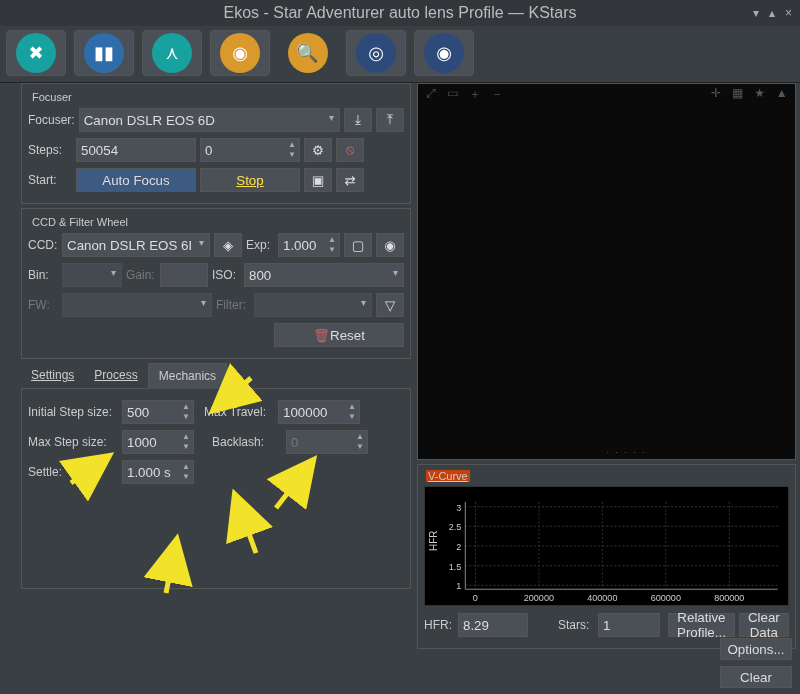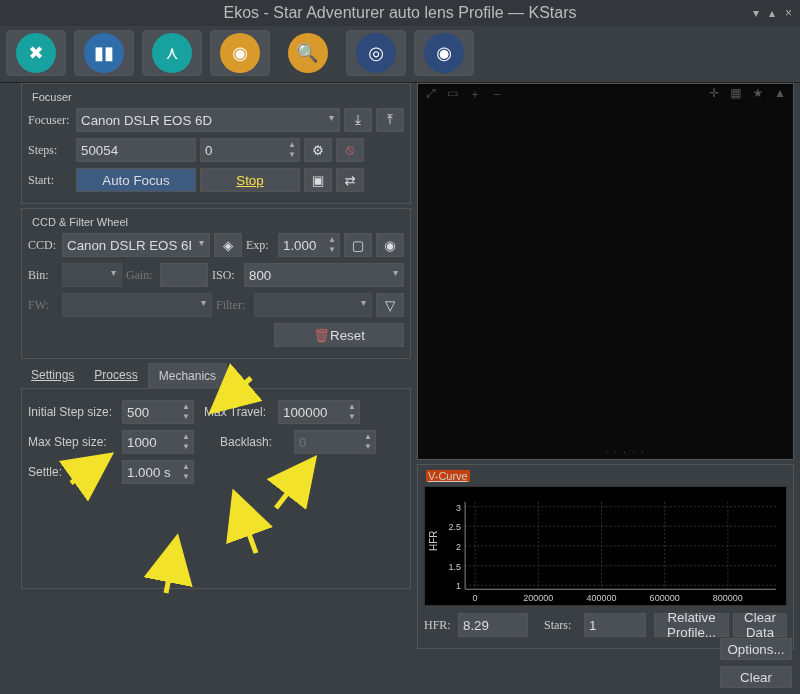--- a/index.html
+++ b/index.html
@@ -23,21 +23,21 @@
 
 
 .main { display: flex; gap: 6px; padding: 0 6px 0 21px; height: calc(100% - 26px - 56px - 46px); }
 .leftcol { width: 390px; display: flex; flex-direction: column; gap: 0; position: relative; }
 .rightcol { flex: 1; display: flex; flex-direction: column; gap: 4px; }
 
 
 .group { border: 1px solid #555; padding: 6px 6px 6px 6px; margin-bottom: 4px; }
 .group > .glabel { font-size: 11px; margin: -12px 0 4px 2px; background: #3a3f44; display: inline-block; padding: 0 2px; color: #ccc; }
 .row { display: flex; align-items: center; gap: 4px; margin-bottom: 4px; min-height: 26px; }
-.lbl { min-width: 44px; color: #ccc; font-family: Liberation Serif, serif; }
+.lbl { min-width: 44px; color: #ccc; }
 
 select, input[type=text] {
   background: #4a5056; color: #ddd; border: 1px solid #555; height: 24px; padding: 2px 4px;
 }
 select { appearance: none; padding-right: 18px; }
 .sel-wrap { position: relative; display: inline-block; }
 .sel-wrap::after { content: "▾"; position: absolute; right: 6px; top: 4px; color: #aaa; pointer-events: none; font-size: 10px; }
 
 .btn { height: 24px; background: #4a5056; border: 1px solid #555; color: #ddd; display: inline-flex; align-items: center; justify-content: center; padding: 0 8px; cursor: pointer; }
 .btn.icon { width: 28px; padding: 0; }
@@ -216,21 +216,21 @@
               <span>▲</span>
               <span>▼</span>
             </span></span>
       </div>
       <div class="row">
         <span style="width:90px">Max Step size:</span>
         <span class="spin"><input type="text" style="width: 72px;" value="1000"><span class="arws">
               <span>▲</span>
               <span>▼</span>
             </span></span>
-        <span style="width:70px;margin-left:22px">Backlash:</span>
+        <span style="width:70px;margin-left:14px">Backlash:</span>
         <span class="spin"><input type="text" style="width: 82px; color: rgb(119, 119, 119);" disabled="" value="0"><span class="arws">
               <span>▲</span>
               <span>▼</span>
             </span></span>
       </div>
       <div class="row">
         <span style="width:90px">Settle:</span>
         <span class="spin"><input type="text" style="width: 72px;" value="1.000 s"><span class="arws">
               <span>▲</span>
               <span>▼</span>
@@ -301,21 +301,21 @@
             <text x="113" y="116">200000</text>
             <text x="176" y="116">400000</text>
             <text x="239" y="116">600000</text>
             <text x="302" y="116">800000</text>
           </g>
         </svg>
       </div>
       <div class="row">
         <span class="lbl" style="min-width:30px">HFR:</span>
         <input type="text" style="width: 70px;" disabled="" value="8.29">
-        <span class="lbl" style="min-width:36px;margin-left:12px">Stars:</span>
+        <span class="lbl" style="min-width:36px;margin-left:26px">Stars:</span>
         <input type="text" style="width: 62px;" disabled="" value="1">
         <span style="flex:1"></span>
         <button class="btn">Relative Profile...</button>
         <button class="btn">Clear Data</button>
       </div>
     </div>
   </div>
 </div>
 
 <div class="footer">

